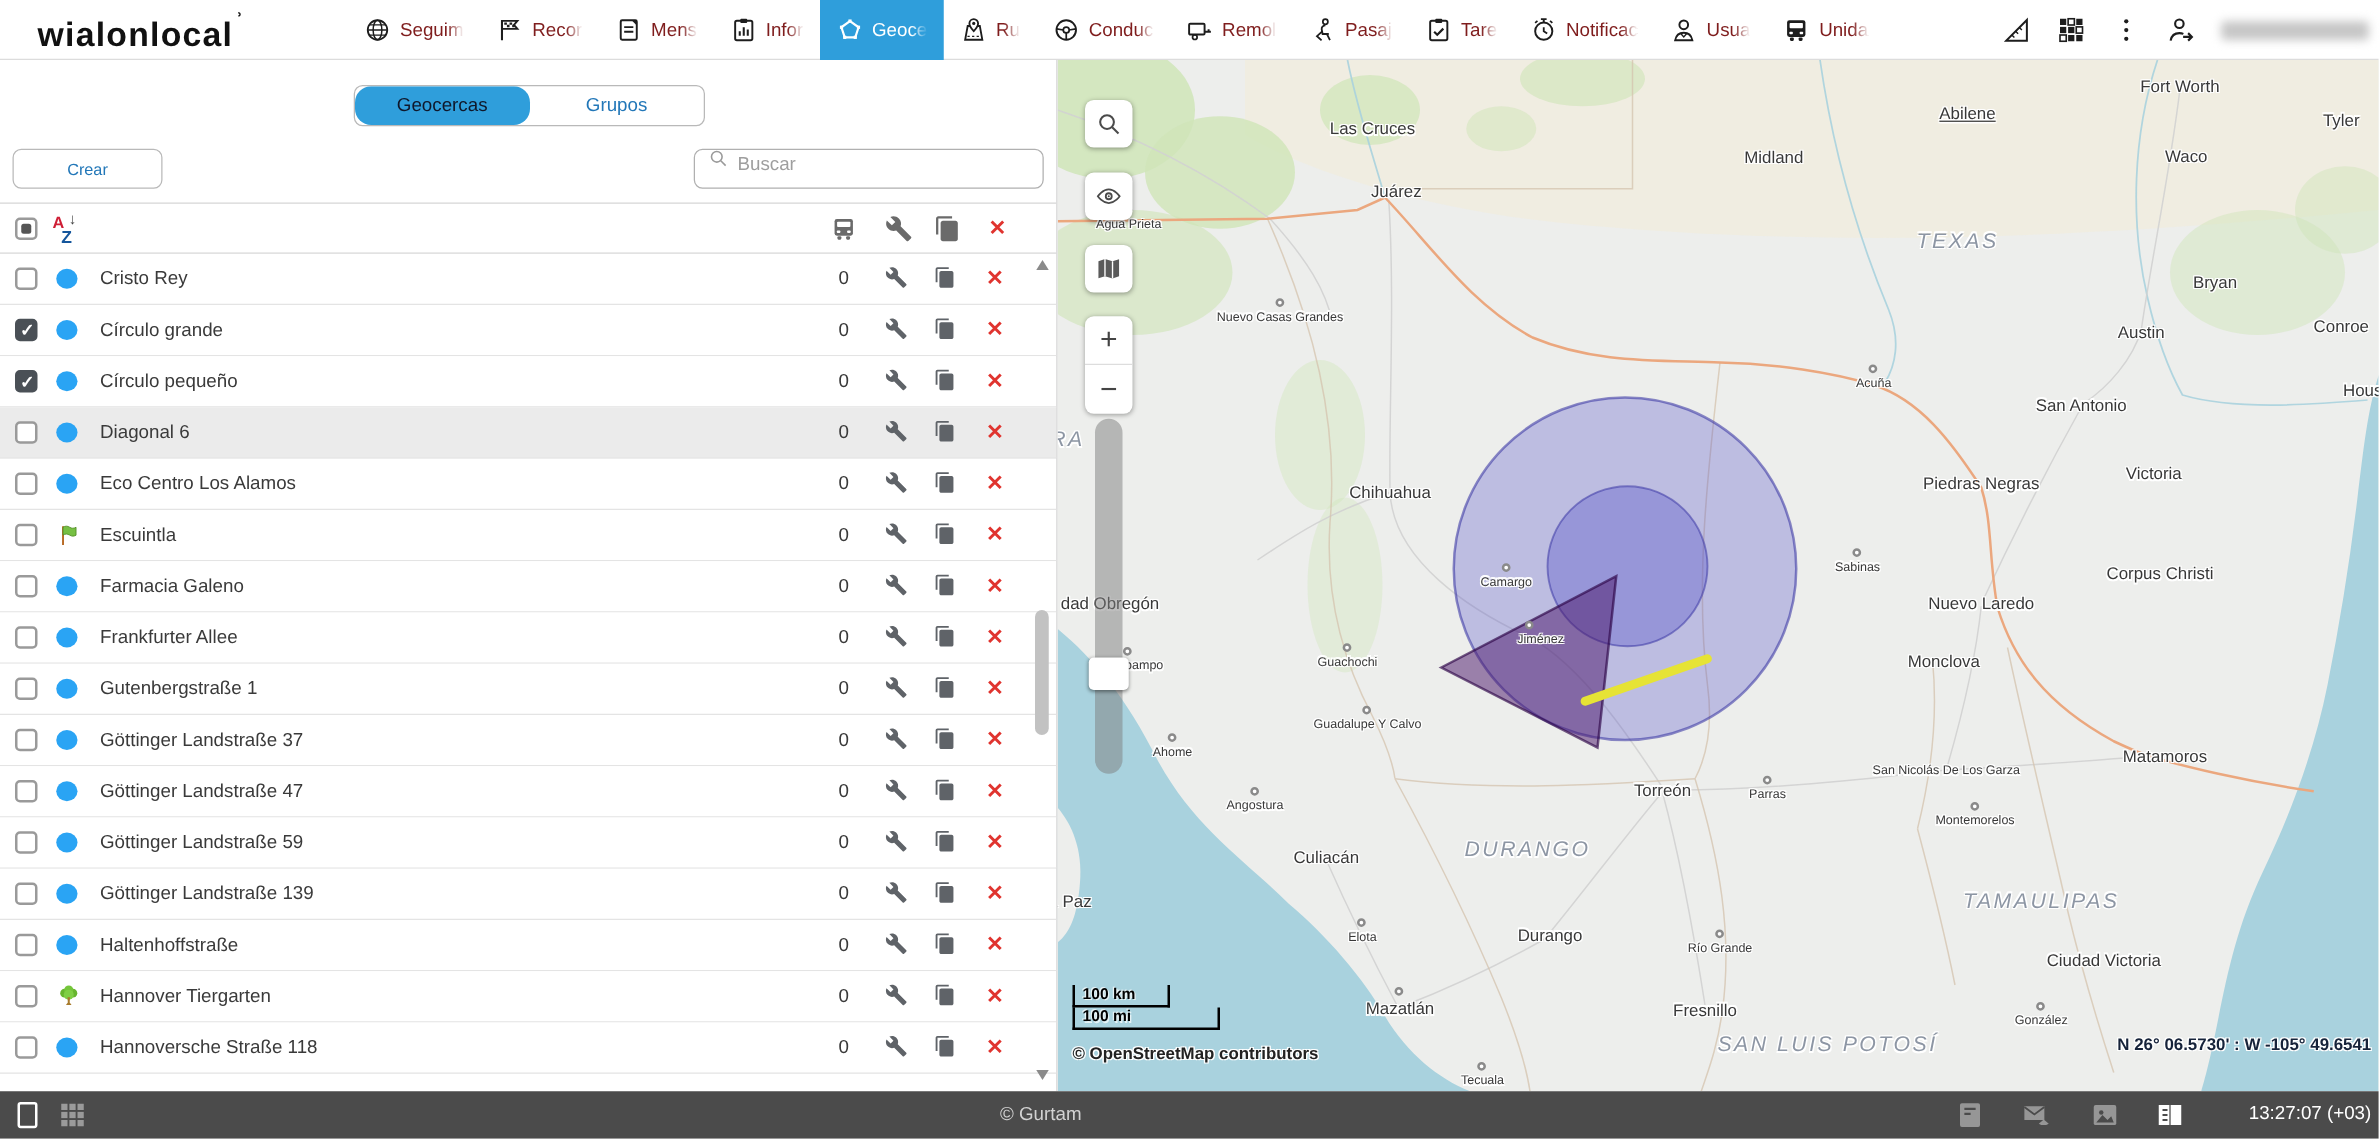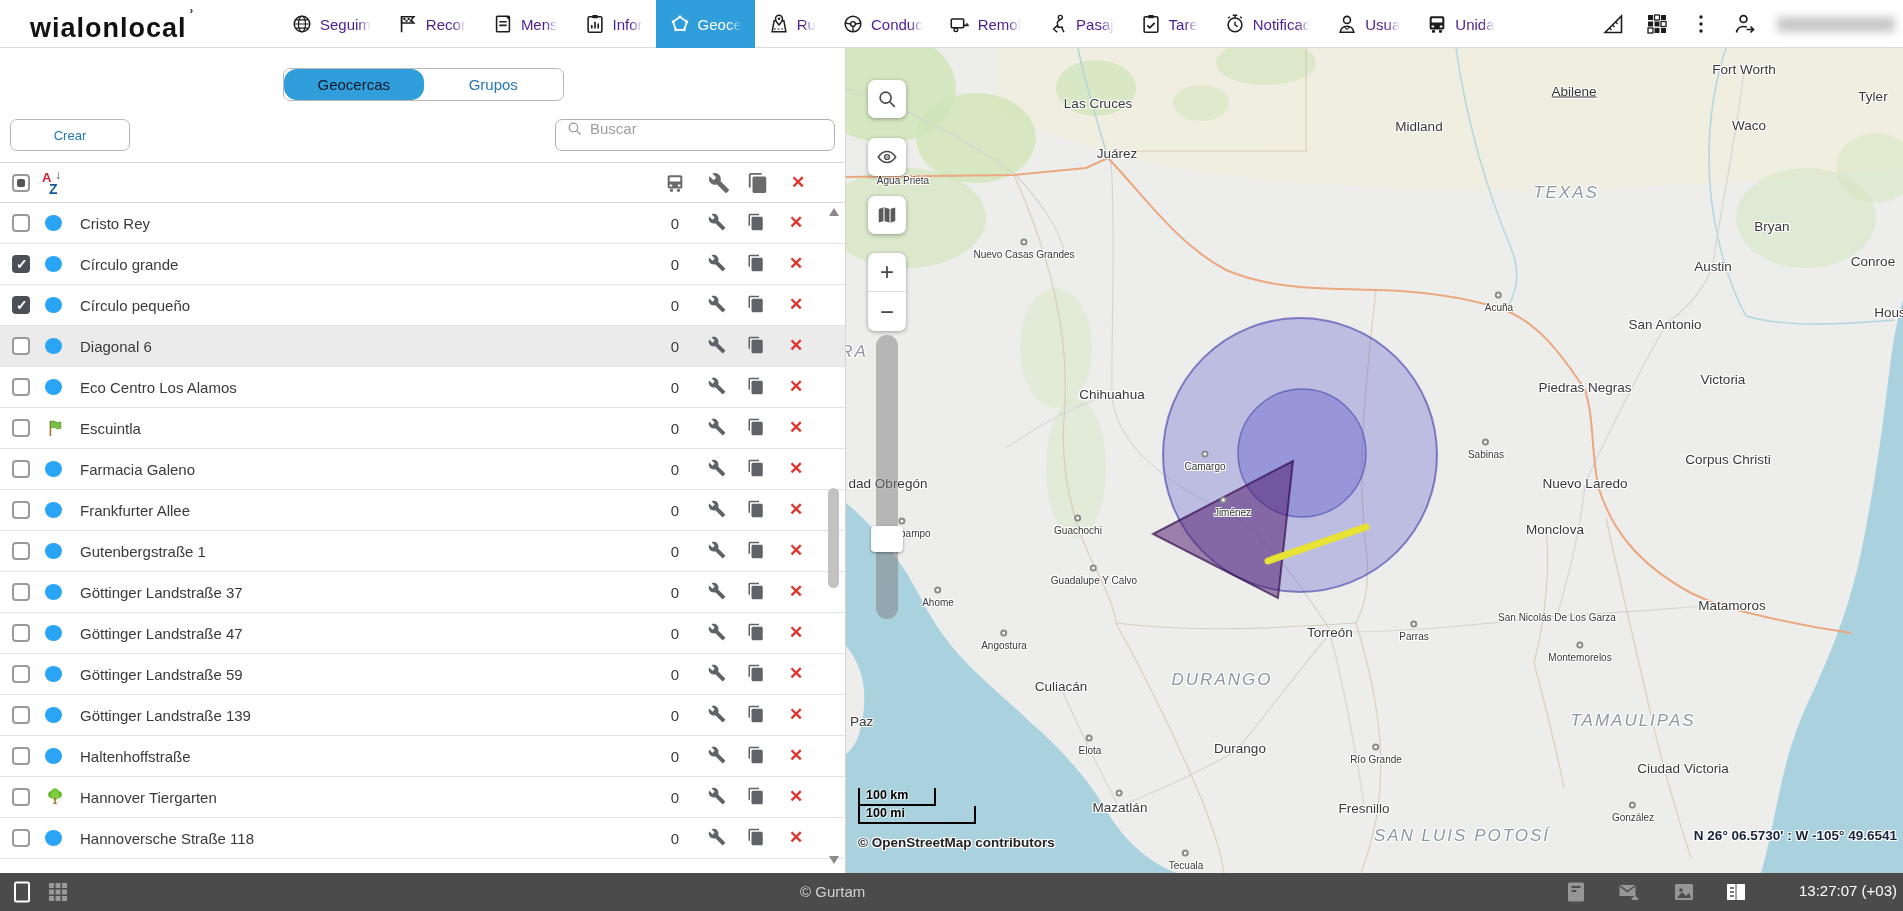--- a/index.html
+++ b/index.html
@@ -4,41 +4,41 @@
 <style>
   * { margin:0; padding:0; box-sizing:border-box; }
   html,body { width:1903px; height:911px; overflow:hidden; font-family:"Liberation Sans", sans-serif; background:#fff; }
   #app { position:relative; width:1903px; height:911px; overflow:hidden; }
 
   
   #topbar { position:absolute; top:0; left:0; width:1903px; height:48px; background:#fff; border-bottom:1px solid #dcdcdc; z-index:50; }
   #logo { position:absolute; left:30px; top:7px; font-size:27px; font-weight:bold; letter-spacing:1px; color:#111; }
   #logo .swoosh { font-size:18px; vertical-align:14px; margin-left:2px; }
   #nav { position:absolute; left:278px; top:0; height:48px; display:flex; align-items:stretch; }
-  .nav-item { display:flex; align-items:center; gap:7px; padding:0 13px; cursor:pointer; color:#4c1d95; font-size:15px; white-space:nowrap; }
+  .nav-item { display:flex; align-items:center; gap:7px; padding:0 13px; cursor:pointer; color:#7f1d1d; font-size:15px; white-space:nowrap; }
   .nav-item svg { width:22px; height:22px; display:block; color:#1d1d1d; }
   .nav-item.active { background:#2f9edb; color:#fff; }
   .nav-item.active svg { color:#fff; }
   .nav-label { position:relative; max-width:74px; overflow:hidden; }
   .nav-label::after { content:""; position:absolute; right:0; top:0; bottom:0; width:13px; background:linear-gradient(to right, rgba(255,255,255,0), #fff); }
   .nav-item.active .nav-label::after { background:linear-gradient(to right, rgba(47,158,219,0), #2f9edb); }
   #topbar-right { position:absolute; right:8px; top:0; height:48px; display:flex; align-items:center; gap:20px; }
   #topbar-right .tb-ic { width:24px; height:24px; color:#1d1d1d; cursor:pointer; }
   #topbar-right .tb-ic svg { width:24px; height:24px; display:block; }
   #user-blur { width:118px; height:15px; background:#c6c6c6; border-radius:3px; filter:blur(4px); }
 
   
   #panel { position:absolute; top:48px; left:0; width:846px; height:825px; background:#fff; border-right:1px solid #d4d4d4; z-index:20; }
   #tabswitch { position:absolute; left:283px; top:20px; width:281px; height:33px; display:flex; border:1px solid #b9b9b9; border-radius:7px; overflow:hidden; background:#fff; }
   .tab { flex:1; display:flex; align-items:center; justify-content:center; font-size:15px; cursor:pointer; color:#2277b8; }
   .tab.active { background:#2f9edb; color:#0f172a;border-radius:13px; }
   #crear-btn { position:absolute; left:10px; top:71px; width:120px; height:32px; border:1px solid #b9b9b9; border-radius:7px; background:#fff; color:#2277b8; font-size:13px; display:flex; align-items:center; justify-content:center; cursor:pointer; }
   #filter-select { position:absolute; left:286px; top:71px; width:257px; height:32px; border:1px solid #b0b0b0; border-radius:7px; background:#fff; display:flex; align-items:center; padding:0 12px; font-size:15px; color:#333; cursor:pointer; }
   #filter-select .chev { margin-left:auto; width:9px; height:9px; border-right:2px solid #777; border-bottom:2px solid #777; transform:rotate(45deg) translateY(-2px); }
-  #search-box { position:absolute; left:555px; top:71px; width:280px; height:32px; border:1px solid #b0b0b0; border-radius:7px; background:#fff; display:flex; align-items:flex-start; padding:0 10px; gap:7px; }
+  #search-box { position:absolute; left:555px; top:71px; width:280px; height:32px; border:1px solid #b0b0b0; border-radius:7px; background:#fff; display:flex; align-items:flex-end; padding:10px 10px; gap:7px; }
   #search-box svg { width:17px; height:17px; }
   #search-box input { border:none; outline:none; flex:1; font-size:15px; color:#333; font-family:"Liberation Sans",sans-serif; }
   #search-box input::placeholder { color:#9e9e9e; }
   #panel-divider { position:absolute; left:0; top:114px; width:100%; height:1px; background:#d6d6d6; }
   #list-header { position:absolute; left:0; top:115px; width:100%; height:40px; border-bottom:1px solid #d6d6d6; }
   .cb { position:absolute; top:50%; margin-top:-9px; width:18px; height:18px; border:2px solid #9a9a9a; border-radius:4px; background:#fff; cursor:pointer; }
   .cb.on { background:#4a5056; border-color:#4a5056; }
   .cb.on::after { content:"✓"; position:absolute; left:2px; top:-1px; color:#fff; font-size:14px; font-weight:bold; }
   .cb.ind::after { content:""; position:absolute; left:3px; top:3px; width:8px; height:8px; background:#555; border-radius:2px; }
   #sort-icon { position:absolute; left:42px; top:7px; width:30px; height:28px; cursor:pointer; font-weight:bold; }

